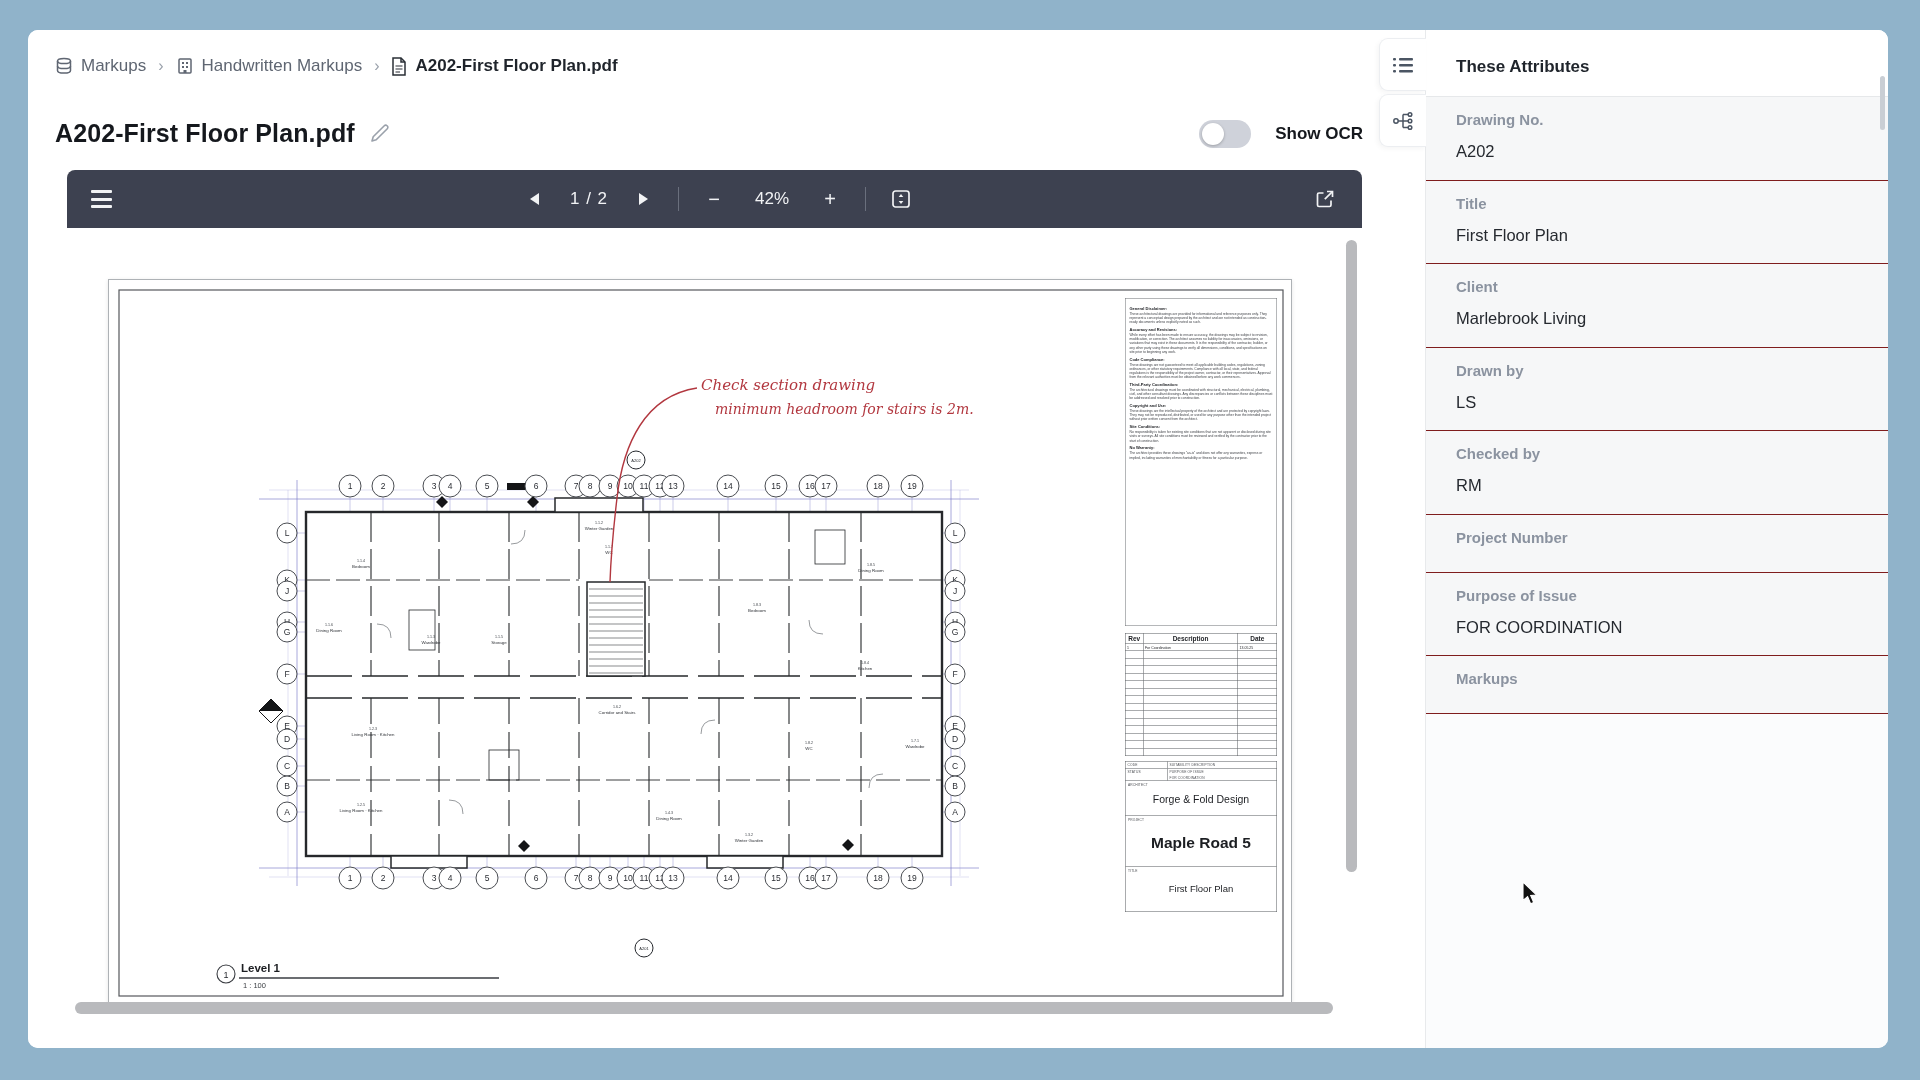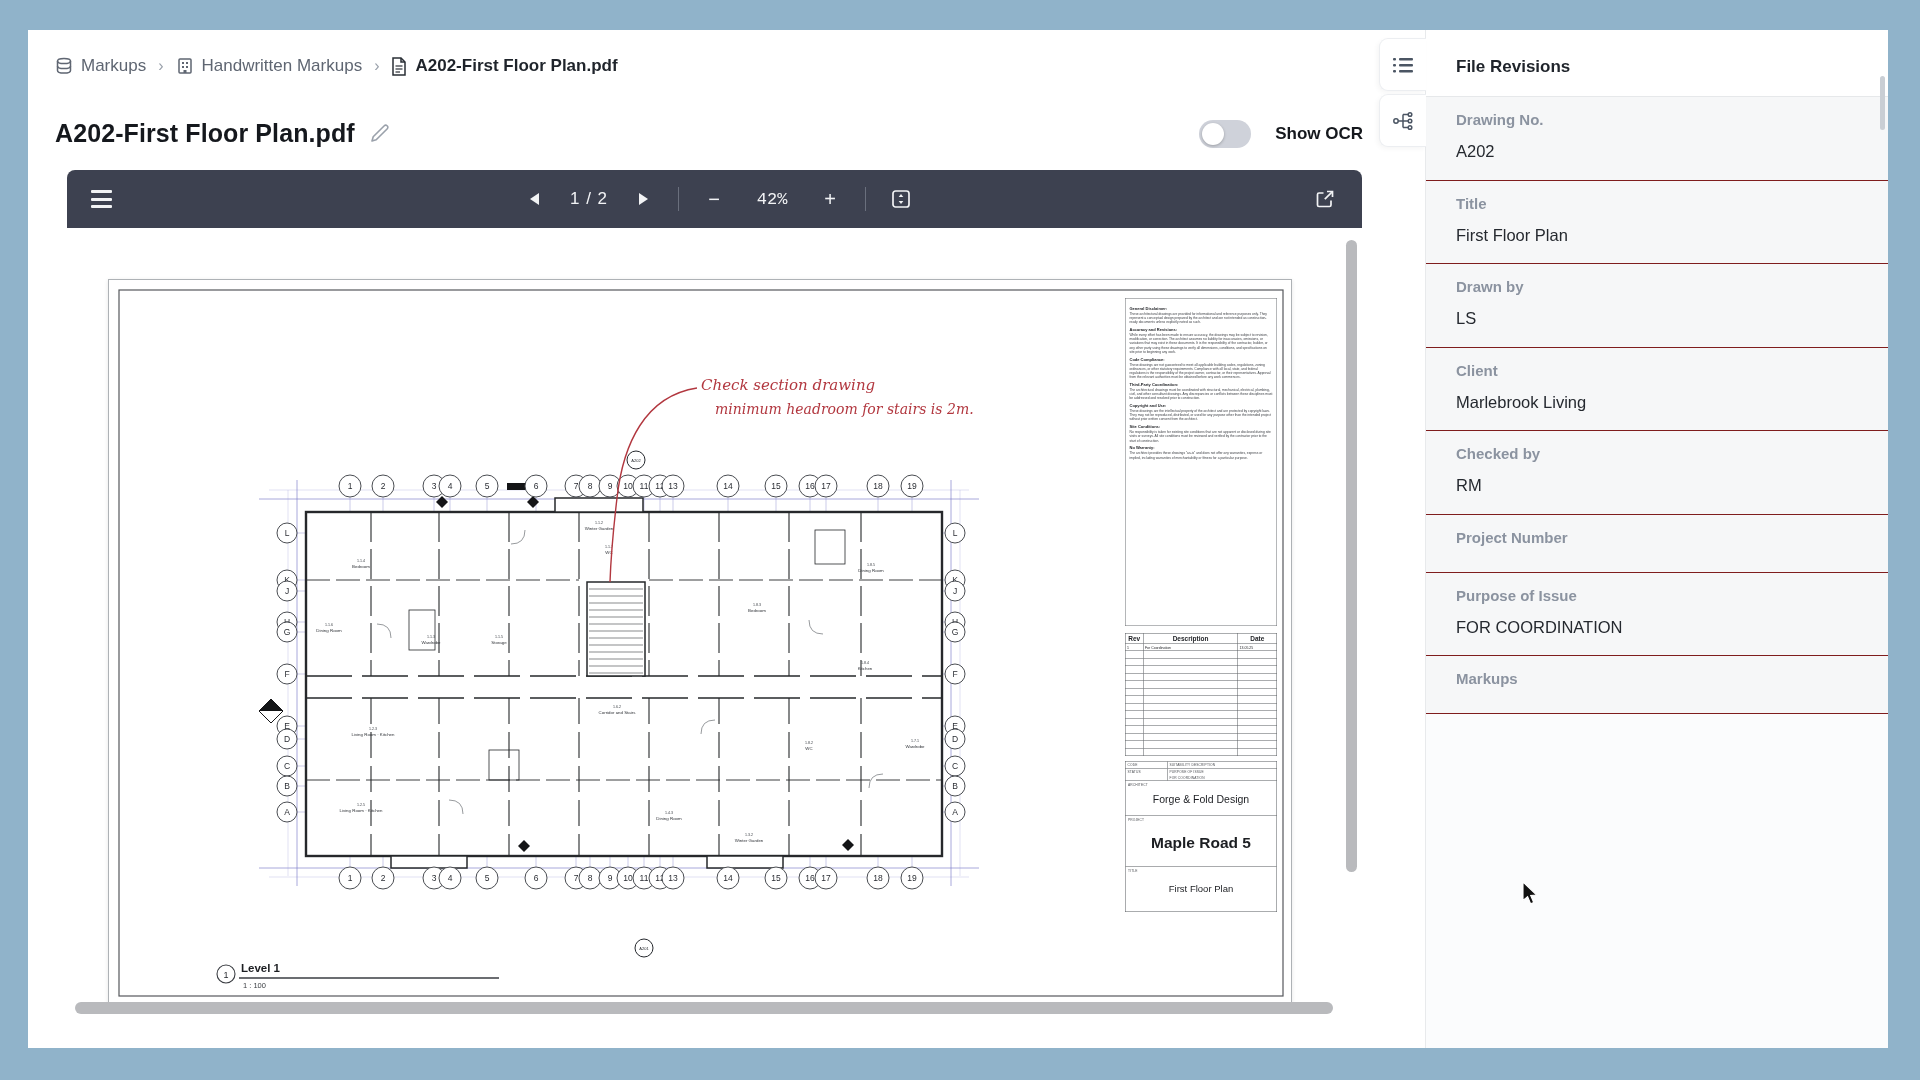--- a/index.html
+++ b/index.html
@@ -1,20 +1,20 @@
 <!DOCTYPE html>
 <html><head>
 <meta charset="utf-8">
 <style>
   * { margin:0; padding:0; box-sizing:border-box; }
   html,body { width:1920px; height:1080px; font-family:"Liberation Sans", sans-serif; }
   body { background:#90b3ca; position:relative; overflow:hidden; }
 
   .app { position:absolute; left:28px; top:30px; width:1860px; height:1018px;
-         background:#ffffff; border-radius:0; overflow:hidden; display:flex; }
+         background:#ffffff; border-radius:10px; overflow:hidden; display:flex; }
 
   
   .main { width:1397px; position:relative; background:#fff; }
 
   .breadcrumb { position:absolute; left:27px; top:26px; display:flex; align-items:center; gap:10px;
                 font-size:17px; color:#5f6672; }
   .crumb { display:flex; align-items:center; gap:8px; cursor:pointer; }
   .crumb svg { display:block; }
   .crumb-sep { color:#9aa1ab; font-size:16px; padding:0 2px; }
   .crumb-last { color:#1f242b; font-weight:700; }
@@ -28,21 +28,21 @@
                   background:#fff; box-shadow:0 1px 3px rgba(0,0,0,.25); }
   .ocr-label { font-size:17px; font-weight:600; color:#15181d; }
 
   .viewer-toolbar { position:absolute; left:39px; top:140px; width:1295px; height:58px;
                     background:#3d4150; border-radius:8px 8px 0 0; display:flex; align-items:center;
                     color:#f2f3f5; padding:0 24px; }
   .vt-center { position:absolute; left:7px; right:0; display:flex; align-items:center; justify-content:center; gap:22px; pointer-events:none; }
   .vt-center > * { pointer-events:auto; }
   .vt-divider { width:1px; height:24px; background:#6a6f7d; }
   .page-indicator { font-size:17px; letter-spacing:1px; }
-  .zoom-level { font-size:17px; min-width:46px; text-align:center;font-family:Liberation Mono, monospace; }
+  .zoom-level { font-size:17px; min-width:46px; text-align:center; }
   .vt-btn { background:none; border:none; color:#f2f3f5; font-size:20px; cursor:pointer;
             display:flex; align-items:center; justify-content:center; width:26px; height:26px; font-family:inherit; }
   .hamburger { display:flex; flex-direction:column; gap:4.5px; cursor:pointer; z-index:2; }
   .hamburger span { width:21px; height:3px; background:#f2f3f5; border-radius:1px; }
   .vt-right { margin-left:auto; z-index:2; display:flex; }
 
   .canvas { position:absolute; left:39px; top:198px; width:1295px; height:792px; background:#fff; overflow:hidden; }
   .sheet { position:absolute; left:41px; top:51px; width:1184px; height:725px; background:#fff;
            border:1px solid #aeb2b6; box-shadow:0 1px 4px rgba(0,0,0,.10); }
   .vscroll { position:absolute; left:1279px; top:12px; width:11px; height:632px; background:#b9babd; border-radius:6px; }
@@ -601,38 +601,38 @@
       <svg width="22" height="22" viewBox="0 0 22 22">
         <circle cx="4" cy="11" r="2.2" fill="none" stroke="#4b5563" stroke-width="1.5"></circle>
         <line x1="6.2" y1="11" x2="11" y2="11" stroke="#4b5563" stroke-width="1.5"></line>
         <path d="M11,4.5 V17.5 M11,4.5 h5 M11,11 h5 M11,17.5 h5" fill="none" stroke="#4b5563" stroke-width="1.5"></path>
         <circle cx="18" cy="4.5" r="1.8" fill="none" stroke="#4b5563" stroke-width="1.5"></circle>
         <circle cx="18" cy="11" r="1.8" fill="none" stroke="#4b5563" stroke-width="1.5"></circle>
         <circle cx="18" cy="17.5" r="1.8" fill="none" stroke="#4b5563" stroke-width="1.5"></circle>
       </svg>
     </div>
 
-    <div class="side-header">File Revisions</div>
+    <div class="side-header">These Attributes</div>
     <div class="side-scroll"></div>
     <div>
         <div class="attr-row">
           <div class="attr-label">Drawing No.</div>
           <div class="attr-value">A202</div>
         </div>
         <div class="attr-row">
           <div class="attr-label">Title</div>
           <div class="attr-value">First Floor Plan</div>
         </div>
         <div class="attr-row">
+          <div class="attr-label">Client</div>
+          <div class="attr-value">Marlebrook Living</div>
+        </div>
+        <div class="attr-row">
           <div class="attr-label">Drawn by</div>
           <div class="attr-value">LS</div>
-        </div>
-        <div class="attr-row">
-          <div class="attr-label">Client</div>
-          <div class="attr-value">Marlebrook Living</div>
         </div>
         <div class="attr-row">
           <div class="attr-label">Checked by</div>
           <div class="attr-value">RM</div>
         </div>
         <div class="attr-row">
           <div class="attr-label">Project Number</div>
         </div>
         <div class="attr-row">
           <div class="attr-label">Purpose of Issue</div>

